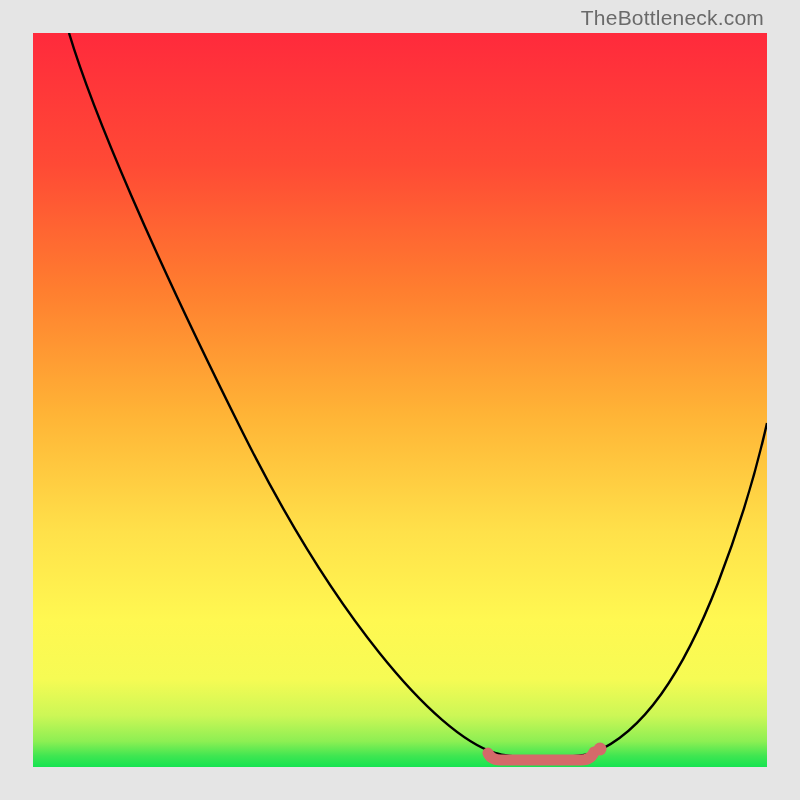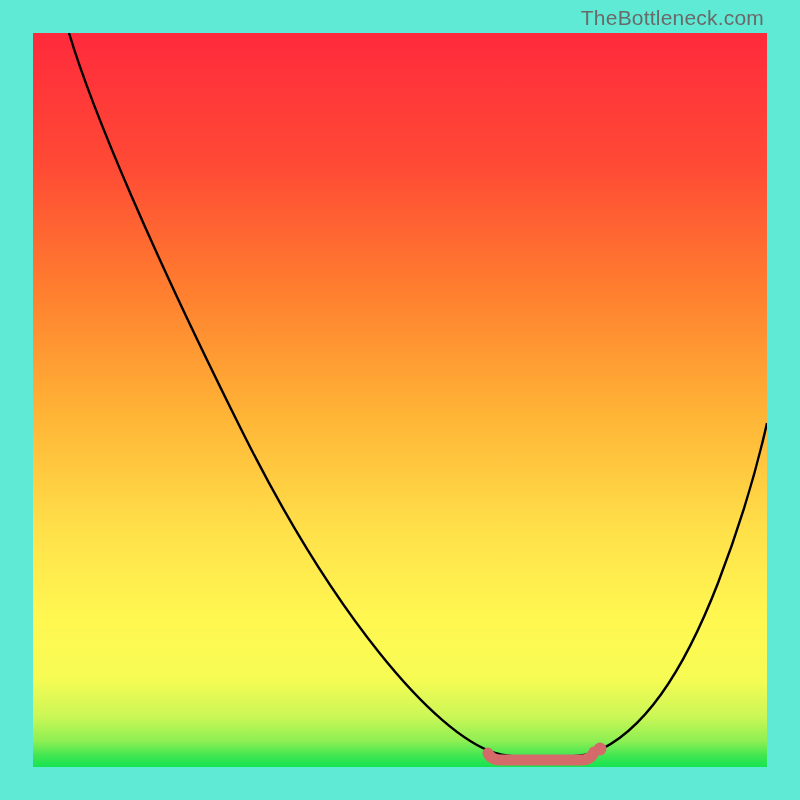--- a/index.html
+++ b/index.html
@@ -10,21 +10,21 @@
     background: #000;
     overflow: hidden;
     font-family: Arial, Helvetica, sans-serif;
   }
   .frame {
     position: absolute;
     left: 0;
     top: 0;
     width: 800px;
     height: 800px;
-    background: #5eead4;
+    background: #e5e5e5;
   }
   .plot-area {
     position: absolute;
     left: 33px;
     top: 33px;
     width: 734px;
     height: 734px;
     overflow: hidden;
   }
   .gradient {

